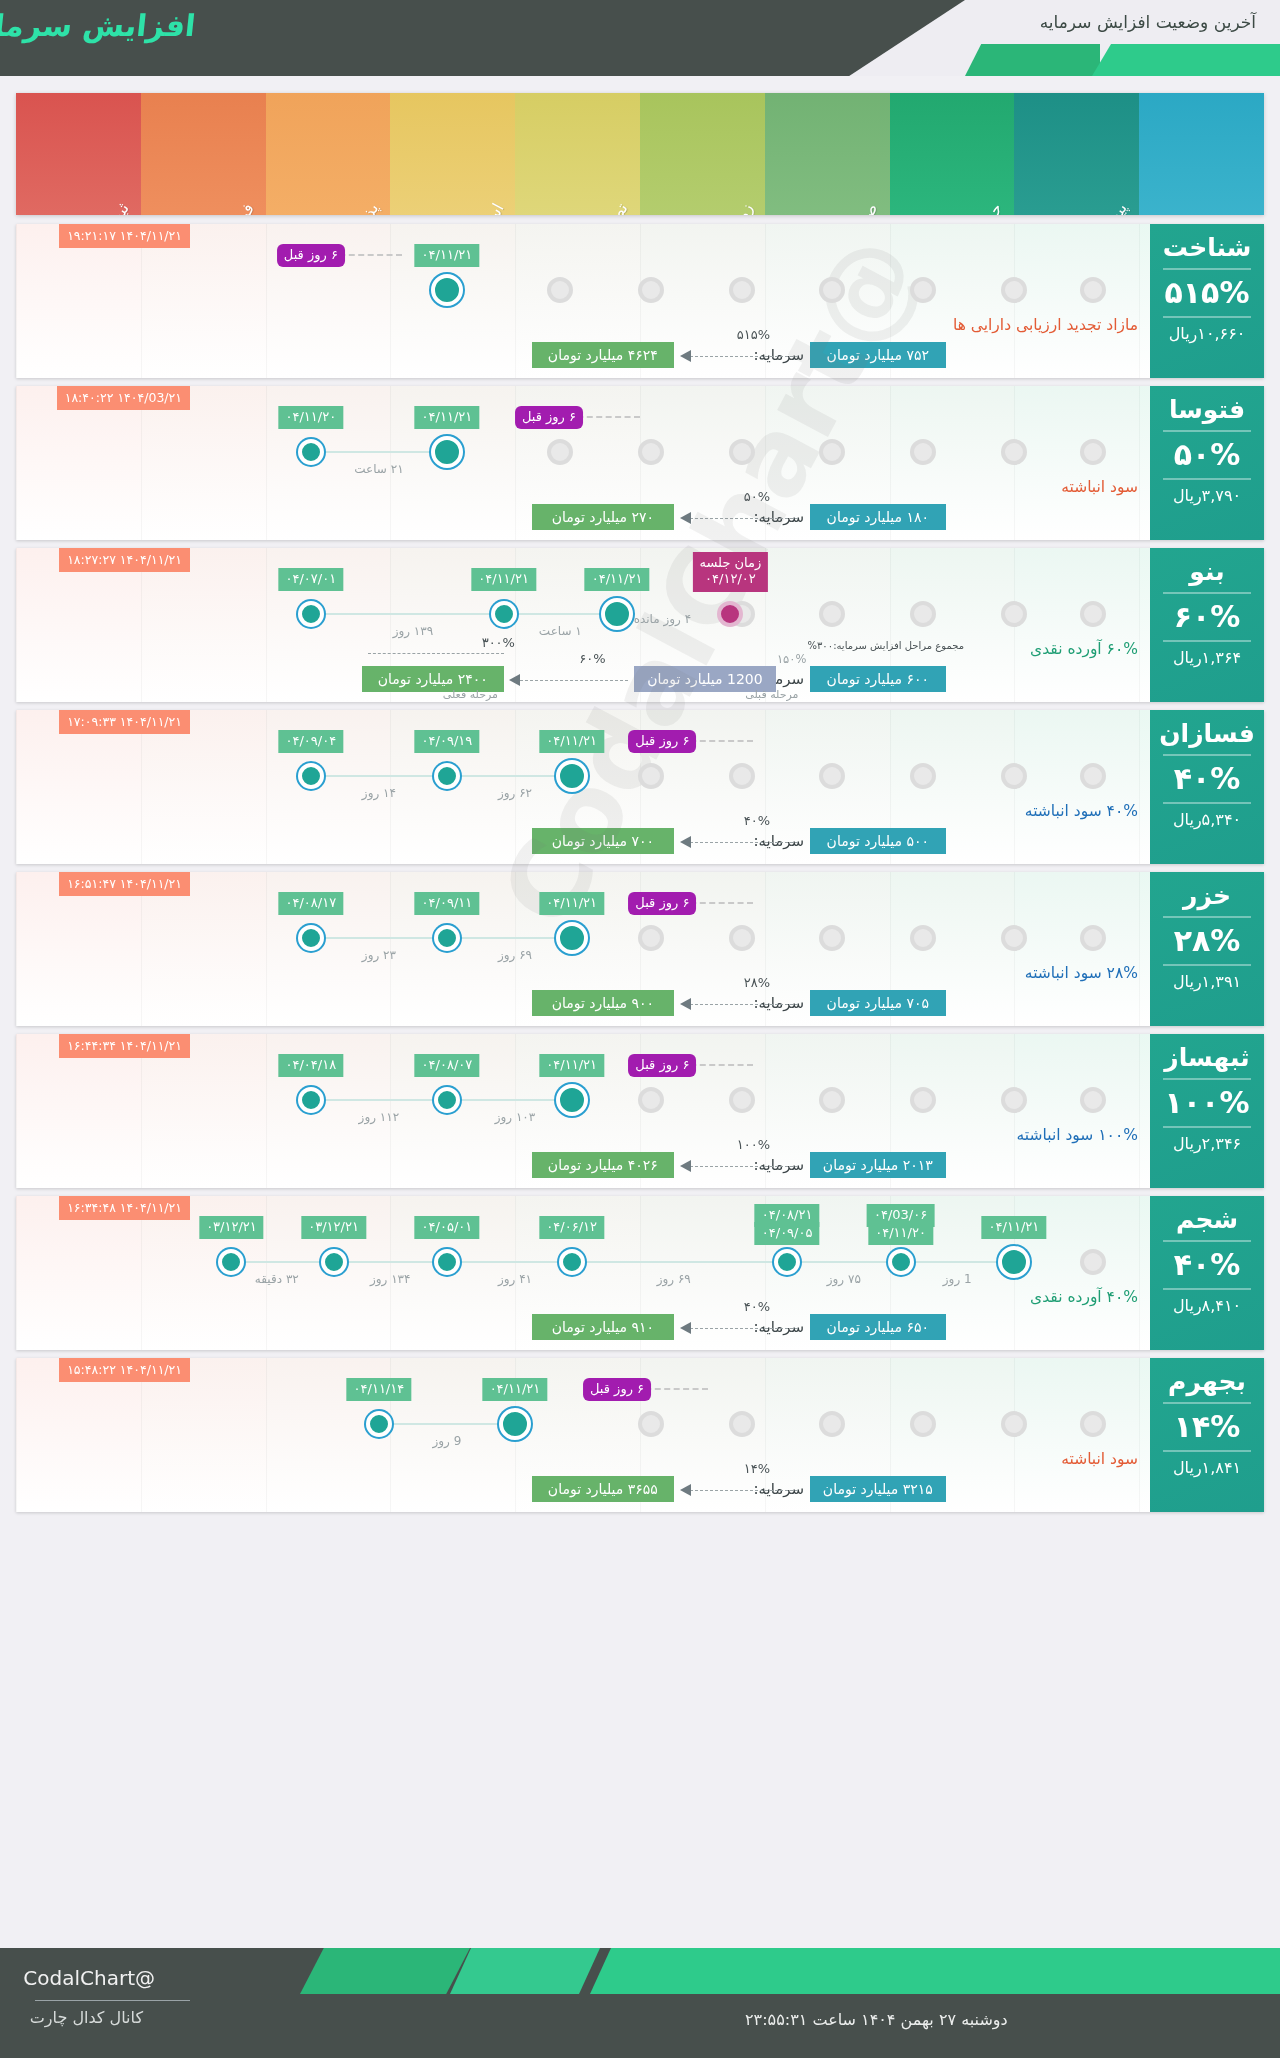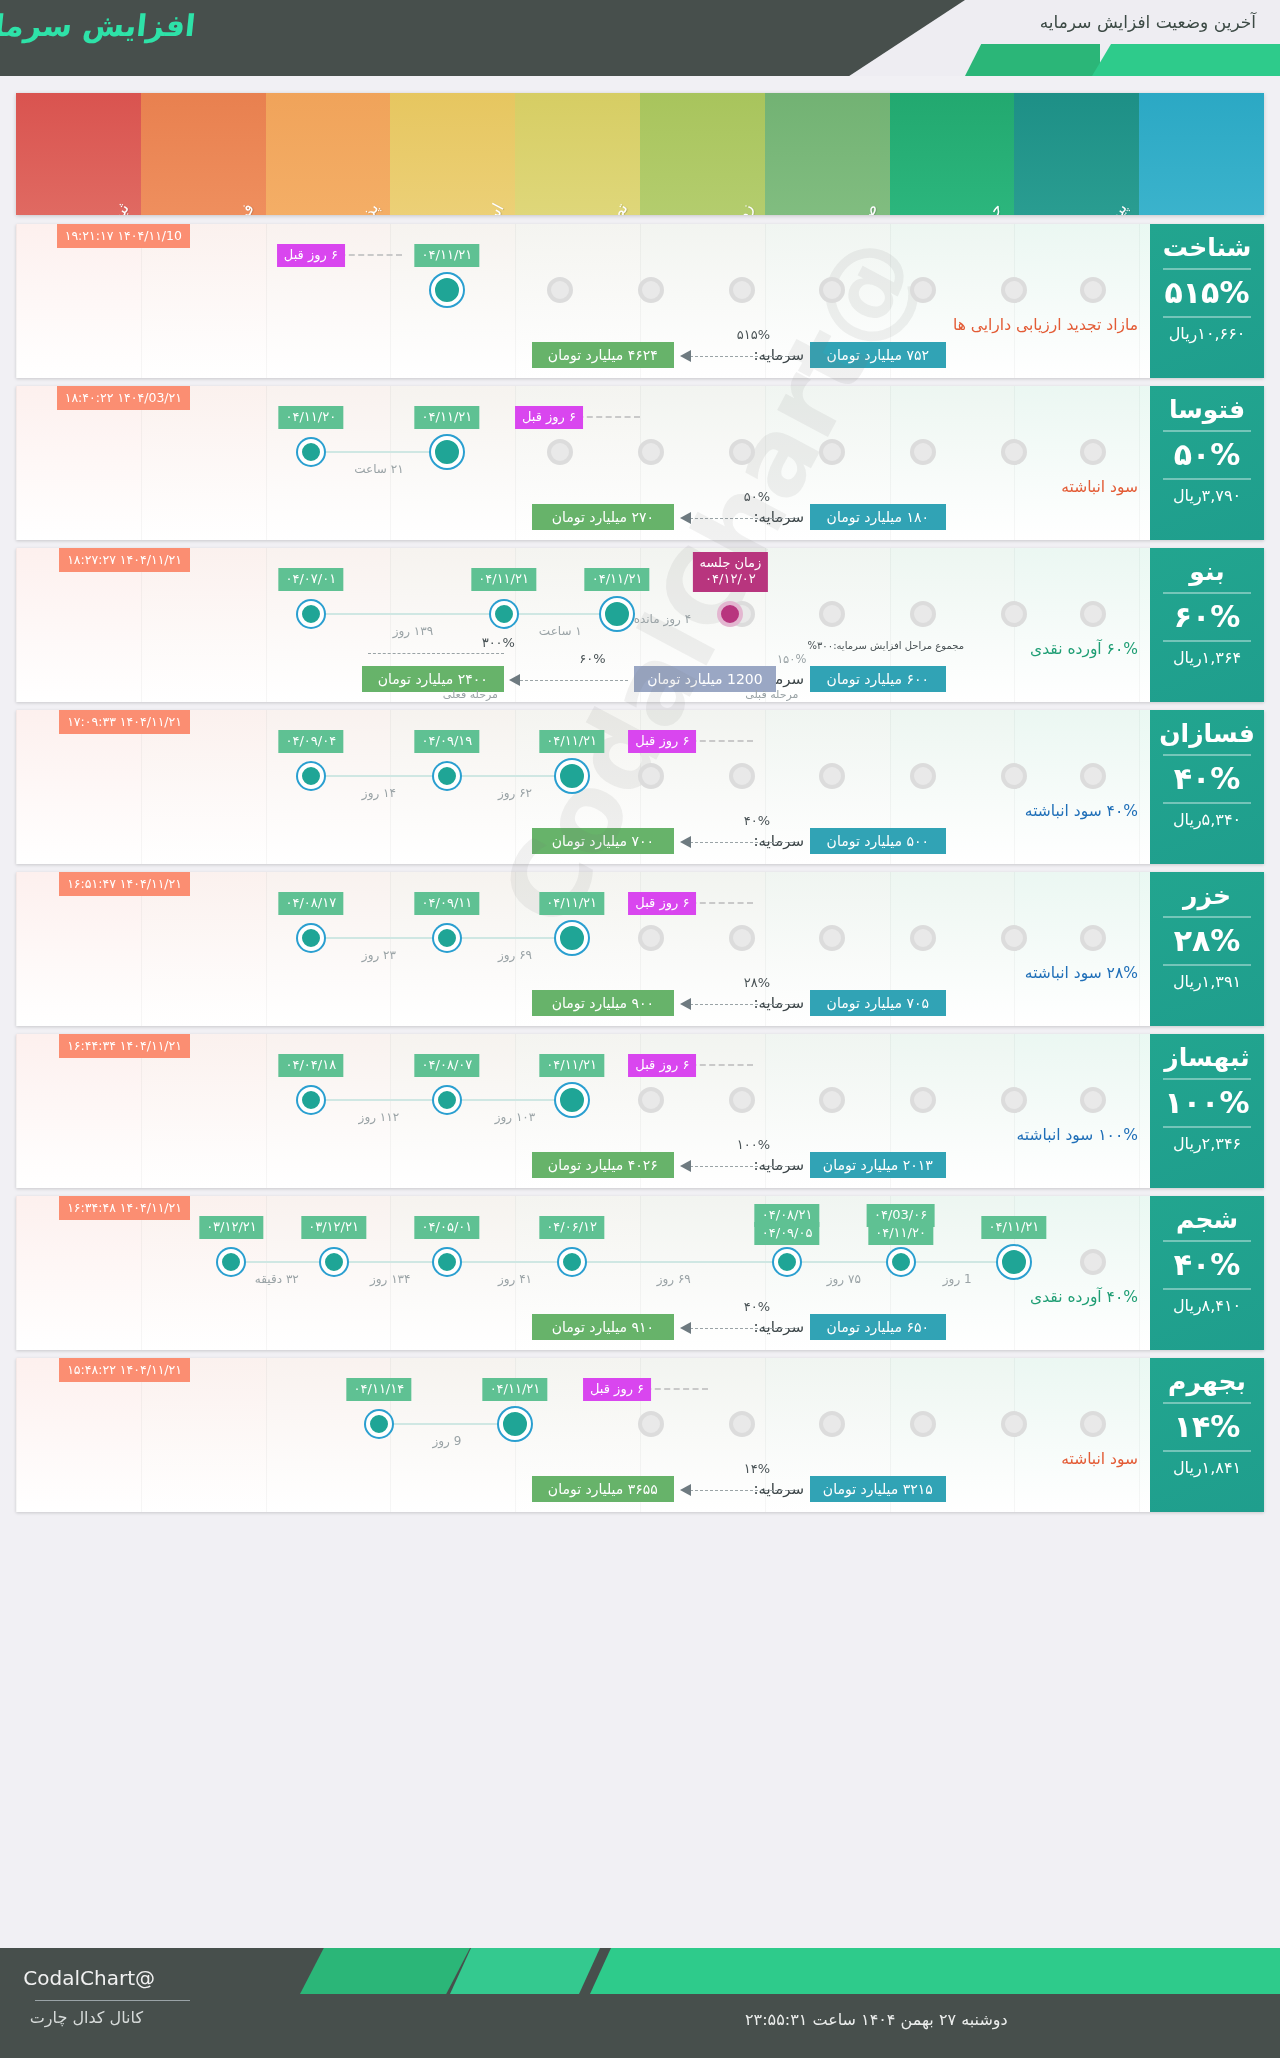--- a/index.html
+++ b/index.html
@@ -76,21 +76,21 @@
   }
   .node.on{ background:#1fa596; border-color:#fff; box-shadow:0 0 0 2px #2a9fd0; }
   .node.big{ width:32px;height:32px; top:16px; }
   .node.pink{ background:#b8357e; border-color:#e3b6d0; }
 
   .chip{
     position:absolute; top:-14px; font-size:13px; color:#fff; padding:3px 7px 4px;
     white-space:nowrap; transform:translateX(50%); z-index:5; line-height:1.25;
   }
   .chip.date{ background:#5fc193; }
-  .chip.prev{ background:#d946ef; }
+  .chip.prev{ background:#a21caf;border-radius:6px; }
   .chip.meet{ background:#b8357e; top:-30px; }
   .gap{
     position:absolute; top:42px; font-size:12px; color:#9aa3a6; white-space:nowrap;
     transform:translateX(50%); z-index:4;
   }
   .dash{ position:absolute; top:0px; height:0; border-top:2px dashed #c9c9c9; z-index:1; }
 
   
   .subtitle{
     position:absolute; top:92px; right:126px; font-size:15.5px; white-space:nowrap;
@@ -208,21 +208,21 @@
         <div class="cell" style="background:linear-gradient(180deg, rgba(235,247,242,1), #ffffff)"></div>
         <div class="cell" style="background:linear-gradient(180deg, rgba(233,248,242,1), #ffffff)"></div>
       </div>
       <div class="summary">
         <div class="sym">شناخت</div>
         <div class="hr"></div>
         <div class="pct">۵۱۵%</div>
         <div class="hr"></div>
         <div class="price">۱۰,۶۶۰ریال</div>
       </div>
-      <div class="ts">۱۴۰۴/۱۱/10 ۱۹:۲۱:۱۷</div>
+      <div class="ts">۱۴۰۴/۱۱/۲۱ ۱۹:۲۱:۱۷</div>
       <div class="tl">
         <div class="node on big" style="right:62%"></div>
         <div class="chip date" style="right:62%">۰۴/۱۱/۲۱</div>
         <div class="node" style="right:5%"></div>
         <div class="node" style="right:12%"></div>
         <div class="node" style="right:20%"></div>
         <div class="node" style="right:28%"></div>
         <div class="node" style="right:36%"></div>
         <div class="node" style="right:44%"></div>
         <div class="node" style="right:52%"></div>

